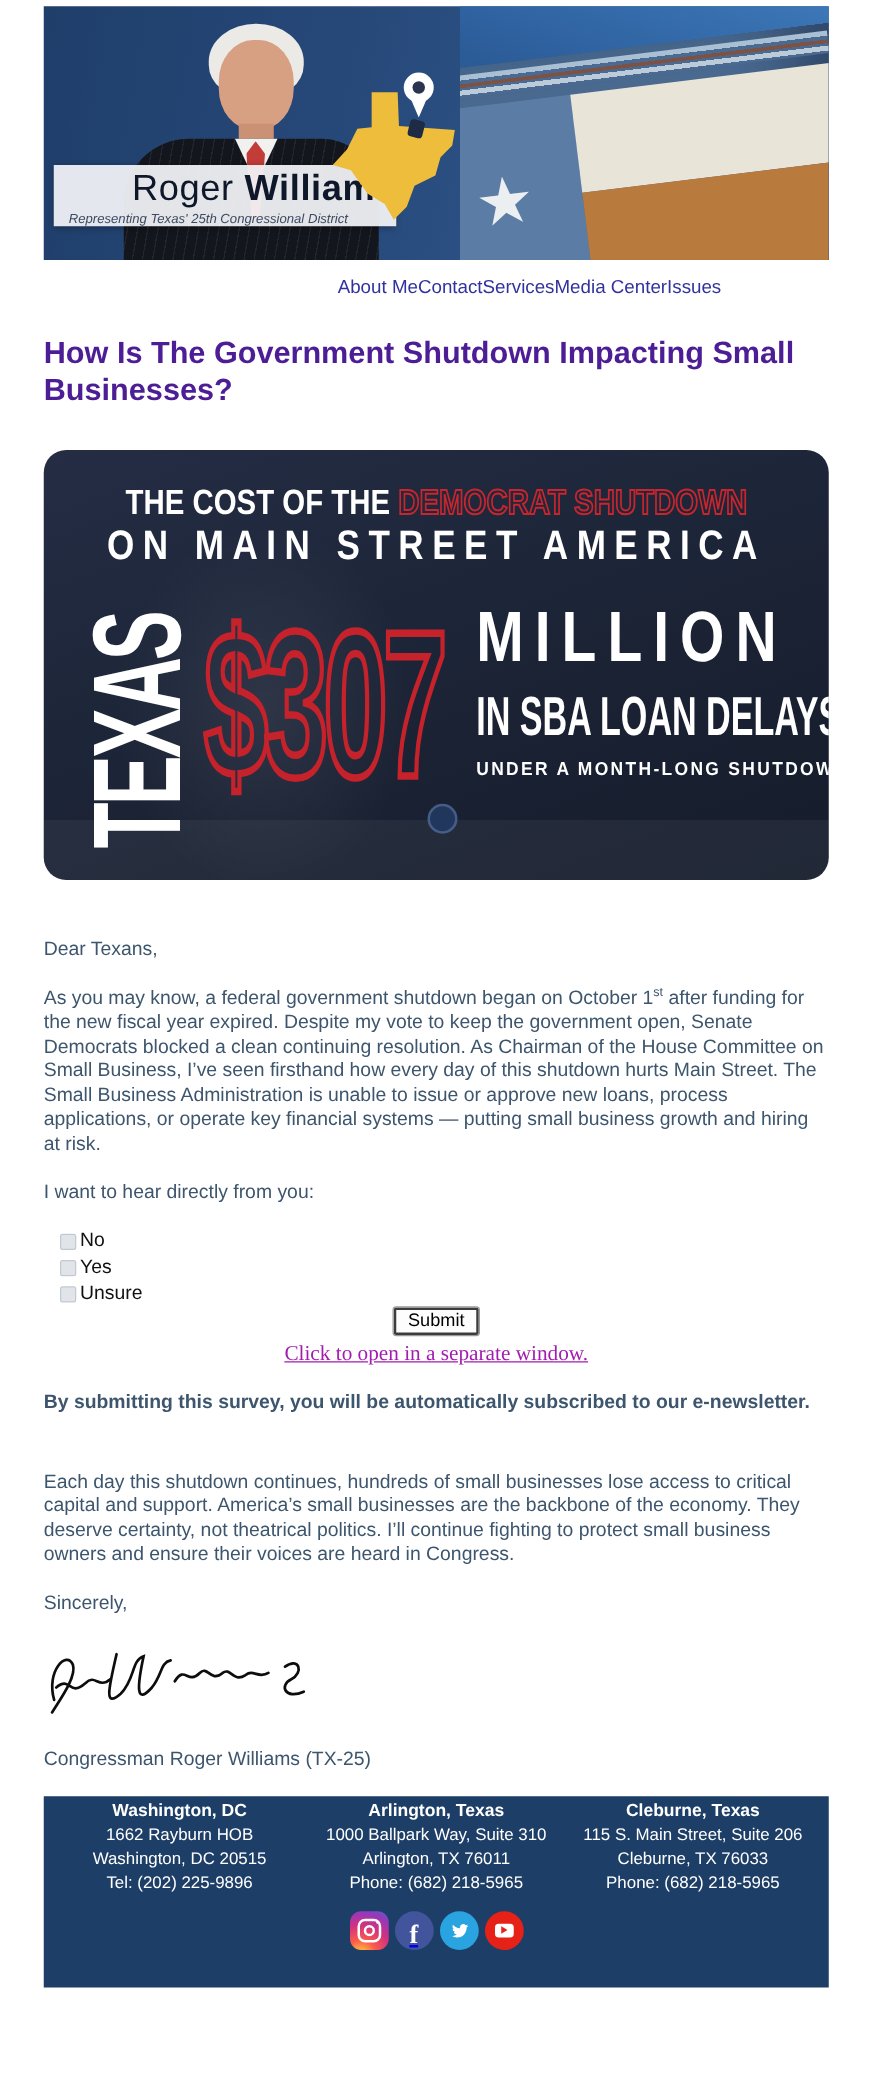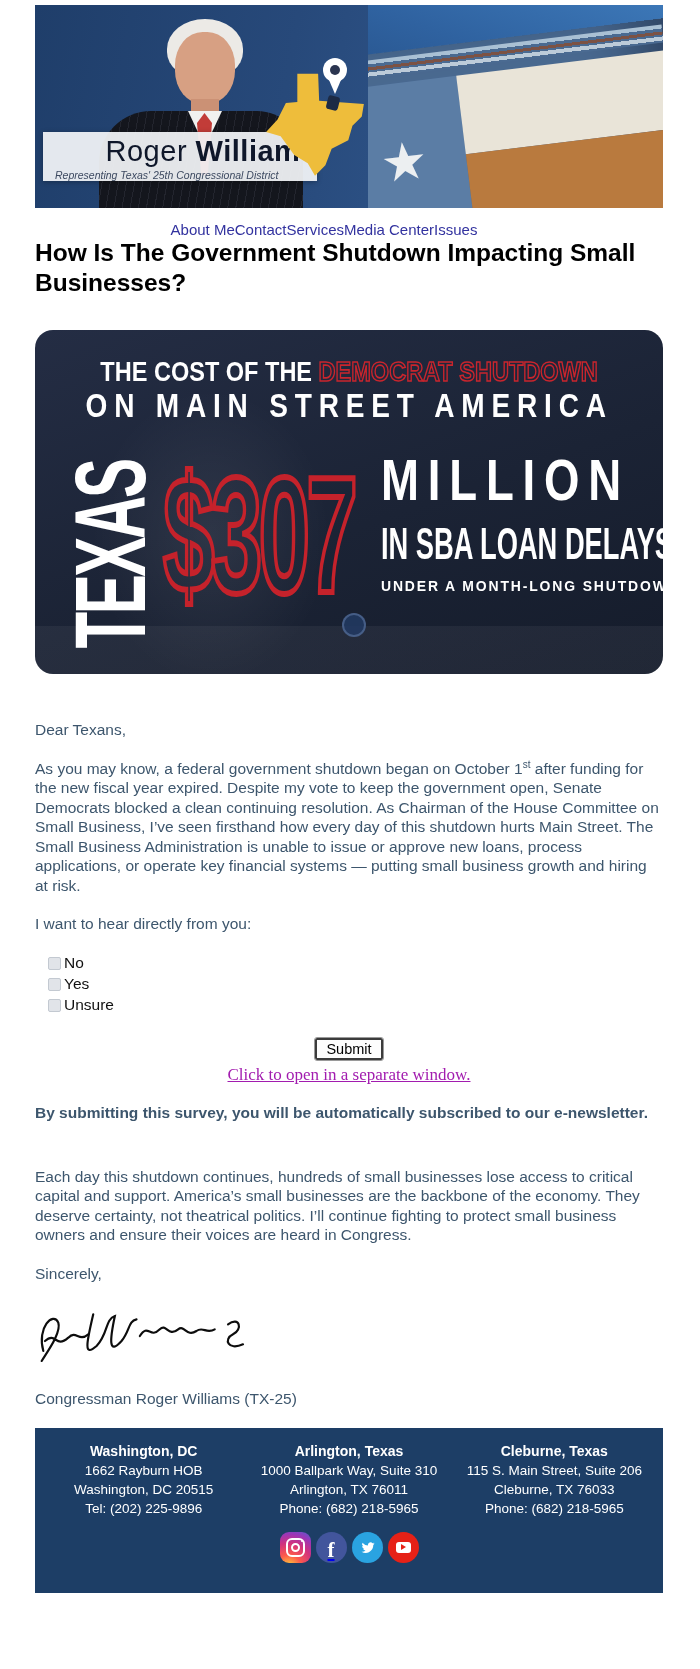--- a/index.html
+++ b/index.html
@@ -42,25 +42,25 @@
   .band-tag { font-size:10.5px; font-style:italic; color:#3c4960; margin-top:1px; }
 
   .texas-wrap { position:absolute; left:228px; bottom:16px; width:104px; height:122px; z-index:4; }
   .pin { position:absolute; left:60px; top:-12px; width:24px; height:24px; background:#fff; border-radius:50%; z-index:5; }
   .pin::after { content:""; position:absolute; left:7px; top:7px; width:10px; height:10px; background:#2b3550; border-radius:50%; }
   .pin-tail { position:absolute; left:66px; top:10px; width:0; height:0; z-index:4;
               border-left:6px solid transparent; border-right:6px solid transparent; border-top:14px solid #fff; }
   .pin-spot { position:absolute; left:64px; top:26px; width:12px; height:14px; background:#1d2b45; border-radius:3px; transform:rotate(14deg); z-index:5; }
 
   
-  .nav { display:flex; justify-content:center; padding:13px 86px 0 36px; }
+  .nav { display:flex; justify-content:flex-end; padding:13px 86px 0 36px; }
   .nav a { color:#32329f; text-decoration:none; font-size:15px; }
 
   
-  h1.title { font-size:24.5px; line-height:30px; font-weight:bold; color:#000000; }
+  h1.title { margin-top:30px; font-size:24.5px; line-height:30px; font-weight:bold; color:#4c1d95; }
 
   
   .hero { position:relative; margin-top:32px; height:344px; overflow:hidden; color:#fff;
           background:linear-gradient(160deg,#242d44 0%,#1b2335 55%,#151c2b 100%);border-radius:18px; }
   .hero::before { content:""; position:absolute; inset:0;
           background:radial-gradient(ellipse 170px 210px at 28% 60%, rgba(255,255,255,.08), transparent 70%),
                      linear-gradient(0deg, rgba(255,255,255,.05) 0 14%, transparent 14%); }
   .cond { display:inline-block; white-space:nowrap; }
   .hero-line1 { position:absolute; top:26px; width:100%; text-align:center; font-weight:bold; font-size:28px; }
   .hero-line1 .cond { transform:scaleX(.84); transform-origin:center; }
@@ -92,36 +92,36 @@
   .letter p { margin:19px 0; }
   p.salutation { margin-top:46px; }
   sup { font-size:10px; vertical-align:super; line-height:0; }
 
   
   .survey { color:#111; font-size:15.5px; line-height:19.5px; margin-top:14px; }
   .survey-q { margin-bottom:2px; }
   .opt { display:flex; align-items:center; margin-left:13px; height:21px; }
   .opt input[type=checkbox] { appearance:none; -webkit-appearance:none; width:13px; height:13px; margin:0 3px 0 0;
         background:#e1e4e9; border:1px solid #c3c9d1; border-radius:2px; }
-  .submit-row { text-align:center; margin-top:22px; }
+  .submit-row { text-align:center; margin-top:0; }
   .submit-btn { font-family:"Liberation Sans",sans-serif; font-size:14.5px; color:#000; background:#fdfdfd;
         border:2px solid #3c3c3c; outline:1px solid #9a9a9a; padding:1px 9px; border-radius:2px; }
   .popout-row { text-align:center; margin-top:5px; }
   .popout-row a { color:#a21caf; font-size:17px;font-family:Liberation Serif, serif; }
   .disclaimer { margin-top:12px;font-weight:bold; }
   .para-gap { margin-top:44px !important; }
 
   
   .sig { margin-top:0; }
   .sig svg { display:block; margin-top:8px; }
   .sig-name { margin-top:22px; font-size:15.5px; }
   .sig-title { margin-top:13px; font-size:15.5px; }
 
   
-  .footer { margin-top:16px; width:628px; background:#1d3e66; color:#fff; padding:14px 6px 30px; text-align:center; }
+  .footer { margin-top:16px; width:628px; background:#1d3e66; color:#fff; padding:2px 6px 30px; text-align:center; }
   .offices { display:flex; }
   .office { flex:1; font-size:13.5px; line-height:19px; }
   .office .office-name { font-weight:bold; font-size:14px; }
   .social { margin-top:14px; display:flex; justify-content:center; gap:5px; }
   .sicon { width:31px; height:31px; border-radius:50%; position:relative; display:flex; align-items:center; justify-content:center; }
   .sicon.instagram { border-radius:9px;
       background:radial-gradient(circle at 28% 115%, #fedb37 2%, #fd5b4b 30%, #d1327e 58%, #9b36b7 80%, #515ecf 100%); }
   .ig-frame { position:absolute; left:6px; top:6px; width:19px; height:19px; border:2px solid #fff; border-radius:6px; }
   .ig-lens { position:absolute; left:11px; top:11px; width:9px; height:9px; border:2px solid #fff; border-radius:50%; }
   .ig-dot { position:absolute; right:8px; top:8px; width:2px; height:2px; background:#fff; border-radius:50%; }

